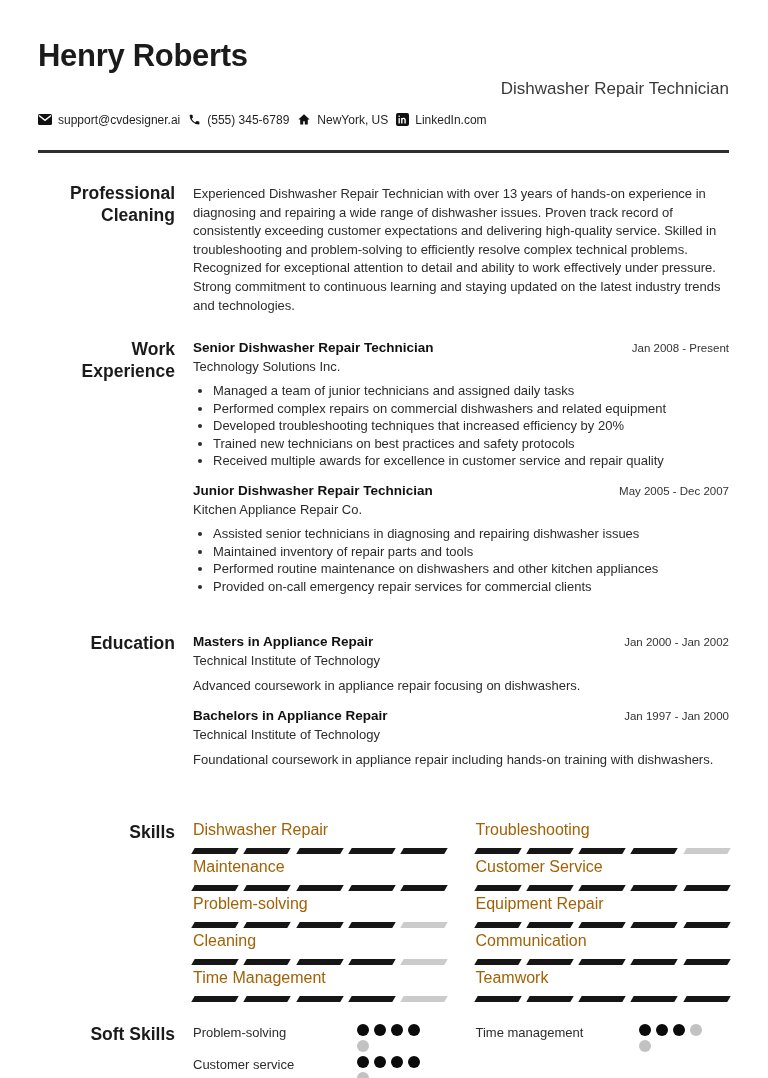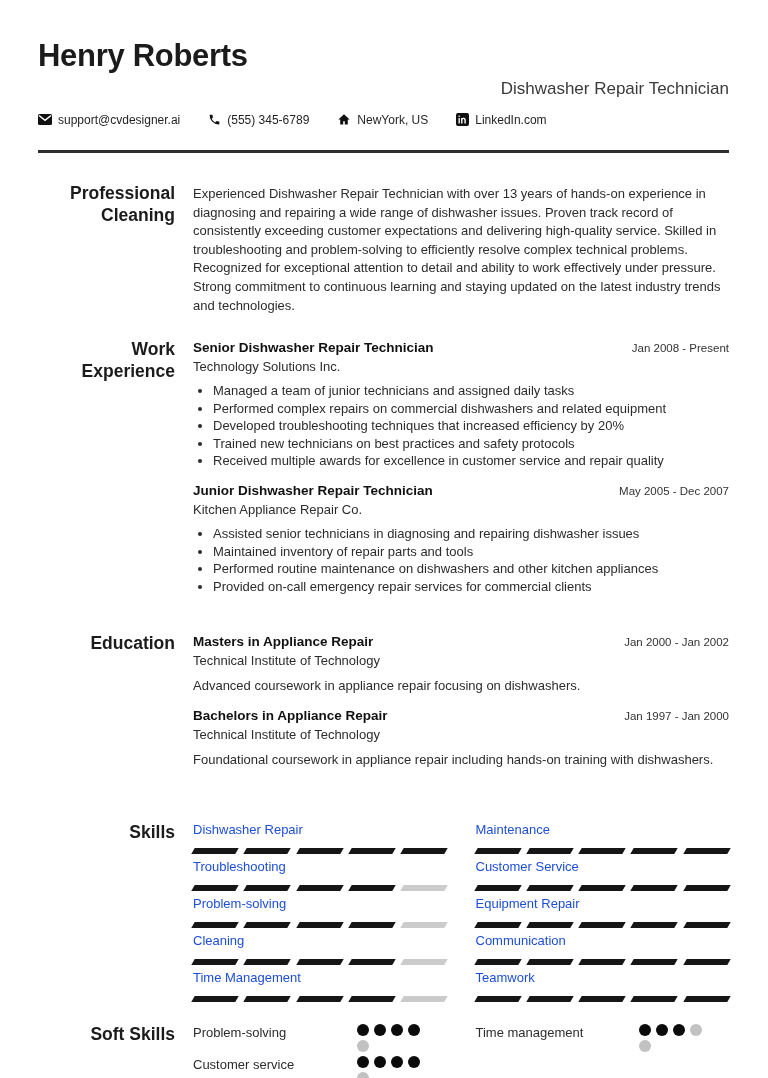--- a/index.html
+++ b/index.html
@@ -6,21 +6,21 @@
   body{
     width:768px;height:1078px;overflow:hidden;
     font-family:"Liberation Sans",sans-serif;
     color:#222;position:relative;
   }
   .page{padding:40px 39px 0 38px;}
 
   
   .name{font-size:31px;font-weight:bold;color:#1b1b1b;line-height:1.05;margin:0;letter-spacing:-0.3px;}
   .person-title{font-size:17px;color:#3a3a3a;margin-top:6px;line-height:1.2;text-align:right;}
-  .contact-row{display:flex;align-items:flex-start;gap:28px;margin-top:14px;font-size:12px;color:#1f1f1f;}
+  .contact-row{display:flex;align-items:flex-start;gap:8px;margin-top:14px;font-size:12px;color:#1f1f1f;}
   .contact-item{display:flex;align-items:center;gap:6px;white-space:nowrap;}
   .cicon{display:inline-flex;align-items:center;}
   .divider{border:none;border-top:3px solid #2e2e2e;margin:23px 0 0 0;}
 
   
   .row{display:grid;grid-template-columns:137px 1fr;column-gap:18px;}
   .sec-label{text-align:right;font-weight:bold;font-size:17.5px;color:#1b1b1b;line-height:1.25;}
 
   .sec-summary{margin-top:30px;}
   .summary-text{margin:2px 0 0 0;font-size:13px;line-height:18.6px;color:#2c2c2c;}
@@ -34,21 +34,21 @@
   .job li{font-size:13px;color:#2c2c2c;line-height:17.6px;}
   .job + .job{margin-top:12px;}
 
   .sec-education{margin-top:38px;}
   .edu .entry-desc{font-size:13px;color:#2c2c2c;margin-top:8px;line-height:17px;}
   .edu + .edu{margin-top:13px;}
 
   .sec-skills{margin-top:54px;}
   .skills-grid{display:grid;grid-template-columns:1fr 1fr;column-gap:29px;row-gap:5px;}
   .skill{height:32px;}
-  .skill-name{font-size:13px;color:#1d4ed8;line-height:16px;}
+  .skill-name{font-size:16px;color:#a16207;line-height:16px;}
   .skill-bar{display:flex;gap:8px;margin-top:10px;}
   .seg{flex:1;height:6px;transform:skewX(-30deg);}
 
   .sec-soft{margin-top:22px;}
   .soft-grid{display:grid;grid-template-columns:1fr 1fr;column-gap:29px;row-gap:4px;}
   .soft-item{display:flex;justify-content:space-between;align-items:flex-start;min-height:28px;}
   .soft-name{font-size:13px;color:#2c2c2c;line-height:15px;padding-top:1px;}
   .dots{width:72px;display:flex;flex-wrap:wrap;gap:4px 5px;margin-right:18px;}
   .dot{width:12px;height:12px;border-radius:50%;}
 </style>
@@ -169,37 +169,37 @@
           <div class="skill-name">Dishwasher Repair</div>
           <div class="skill-bar">
             <span class="seg" style="background: rgb(22, 22, 22);"></span>
             <span class="seg" style="background: rgb(22, 22, 22);"></span>
             <span class="seg" style="background: rgb(22, 22, 22);"></span>
             <span class="seg" style="background: rgb(22, 22, 22);"></span>
             <span class="seg" style="background: rgb(22, 22, 22);"></span>
           </div>
         </div>
         <div class="skill">
+          <div class="skill-name">Troubleshooting</div>
+          <div class="skill-bar">
+            <span class="seg" style="background: rgb(22, 22, 22);"></span>
+            <span class="seg" style="background: rgb(22, 22, 22);"></span>
+            <span class="seg" style="background: rgb(22, 22, 22);"></span>
+            <span class="seg" style="background: rgb(22, 22, 22);"></span>
+            <span class="seg" style="background: rgb(203, 203, 203);"></span>
+          </div>
+        </div>
+        <div class="skill">
           <div class="skill-name">Maintenance</div>
           <div class="skill-bar">
             <span class="seg" style="background: rgb(22, 22, 22);"></span>
             <span class="seg" style="background: rgb(22, 22, 22);"></span>
             <span class="seg" style="background: rgb(22, 22, 22);"></span>
             <span class="seg" style="background: rgb(22, 22, 22);"></span>
             <span class="seg" style="background: rgb(22, 22, 22);"></span>
-          </div>
-        </div>
-        <div class="skill">
-          <div class="skill-name">Troubleshooting</div>
-          <div class="skill-bar">
-            <span class="seg" style="background: rgb(22, 22, 22);"></span>
-            <span class="seg" style="background: rgb(22, 22, 22);"></span>
-            <span class="seg" style="background: rgb(22, 22, 22);"></span>
-            <span class="seg" style="background: rgb(22, 22, 22);"></span>
-            <span class="seg" style="background: rgb(203, 203, 203);"></span>
           </div>
         </div>
         <div class="skill">
           <div class="skill-name">Customer Service</div>
           <div class="skill-bar">
             <span class="seg" style="background: rgb(22, 22, 22);"></span>
             <span class="seg" style="background: rgb(22, 22, 22);"></span>
             <span class="seg" style="background: rgb(22, 22, 22);"></span>
             <span class="seg" style="background: rgb(22, 22, 22);"></span>
             <span class="seg" style="background: rgb(22, 22, 22);"></span>

